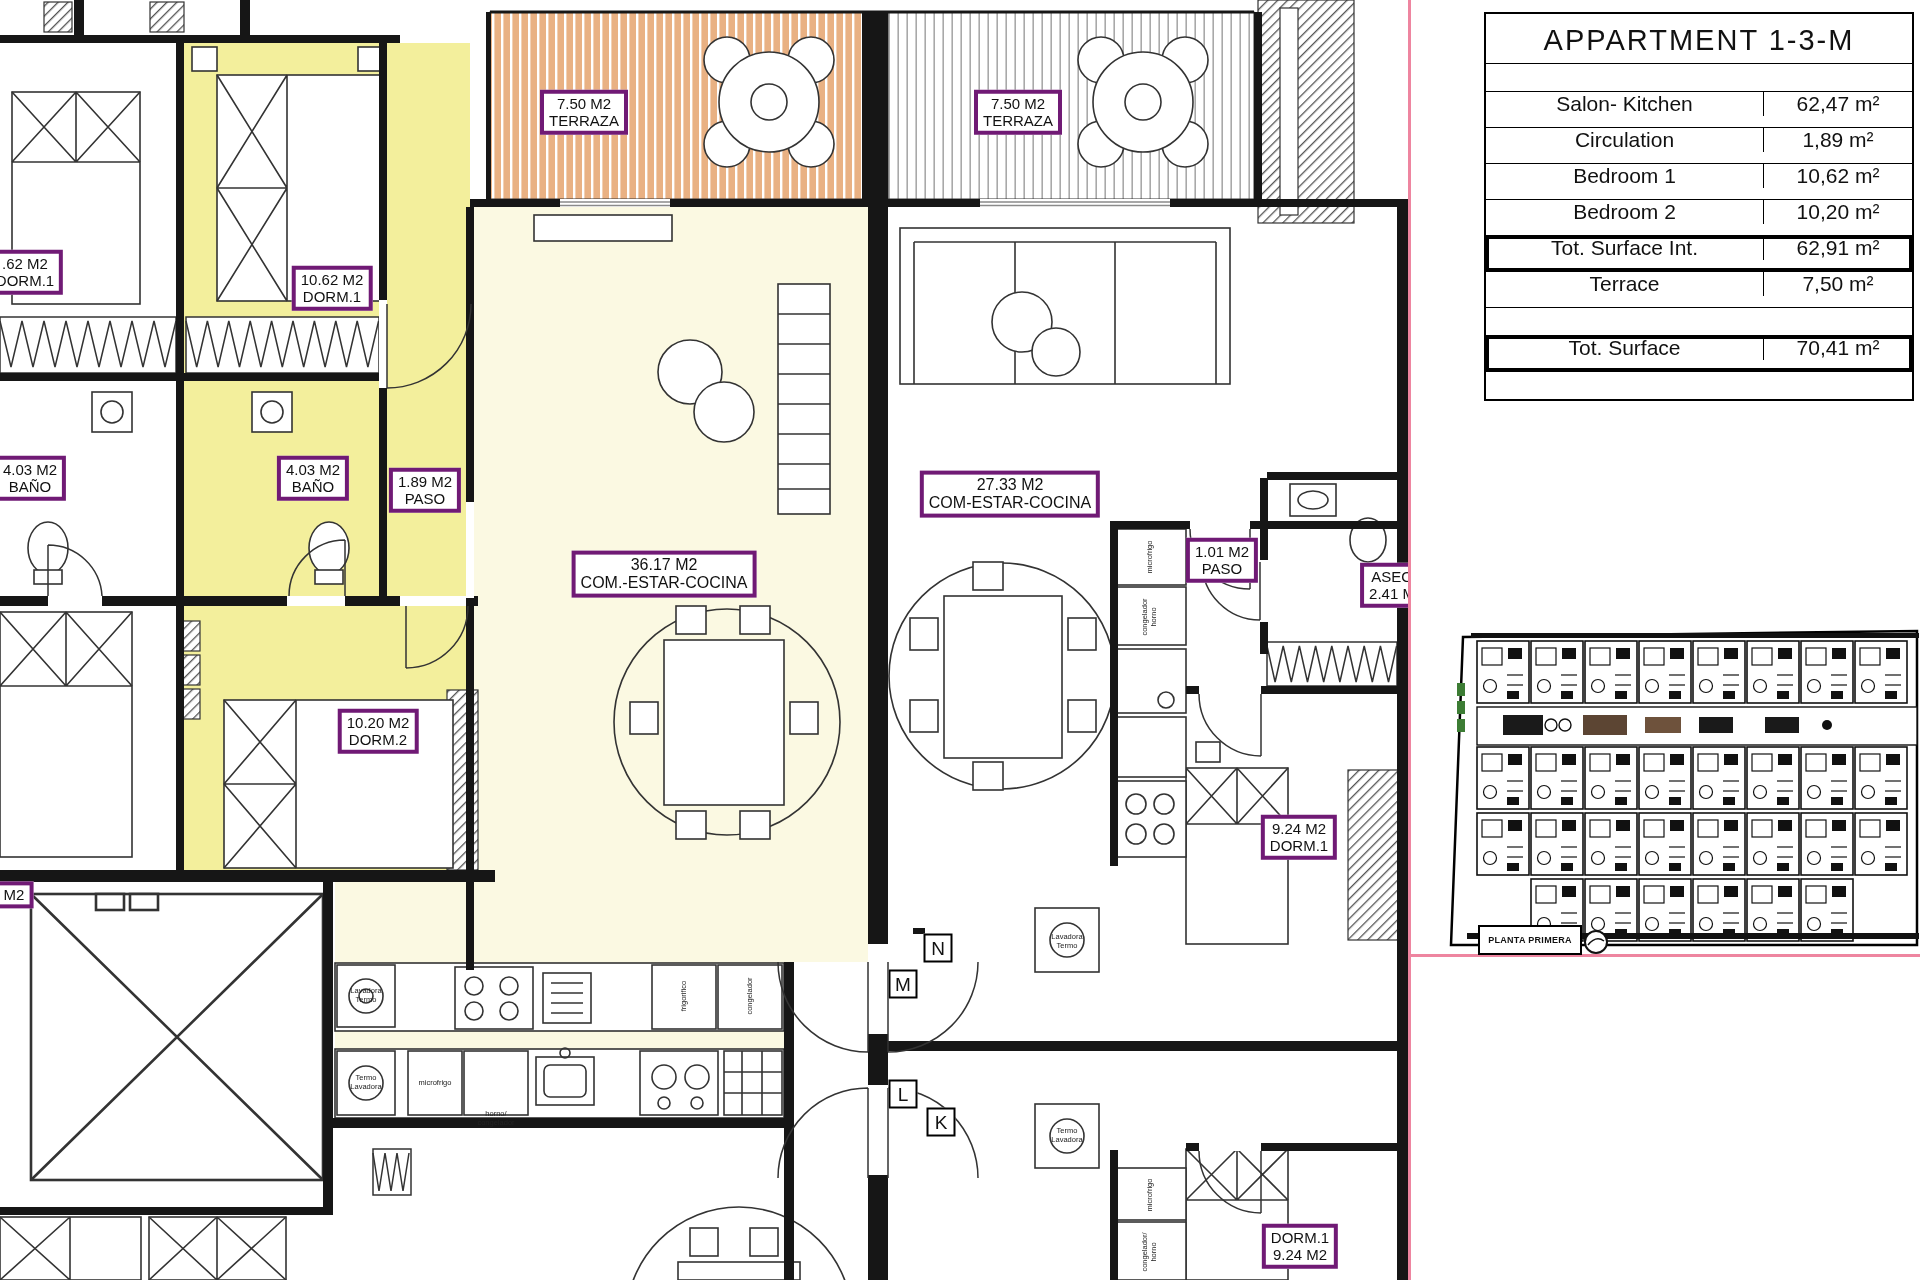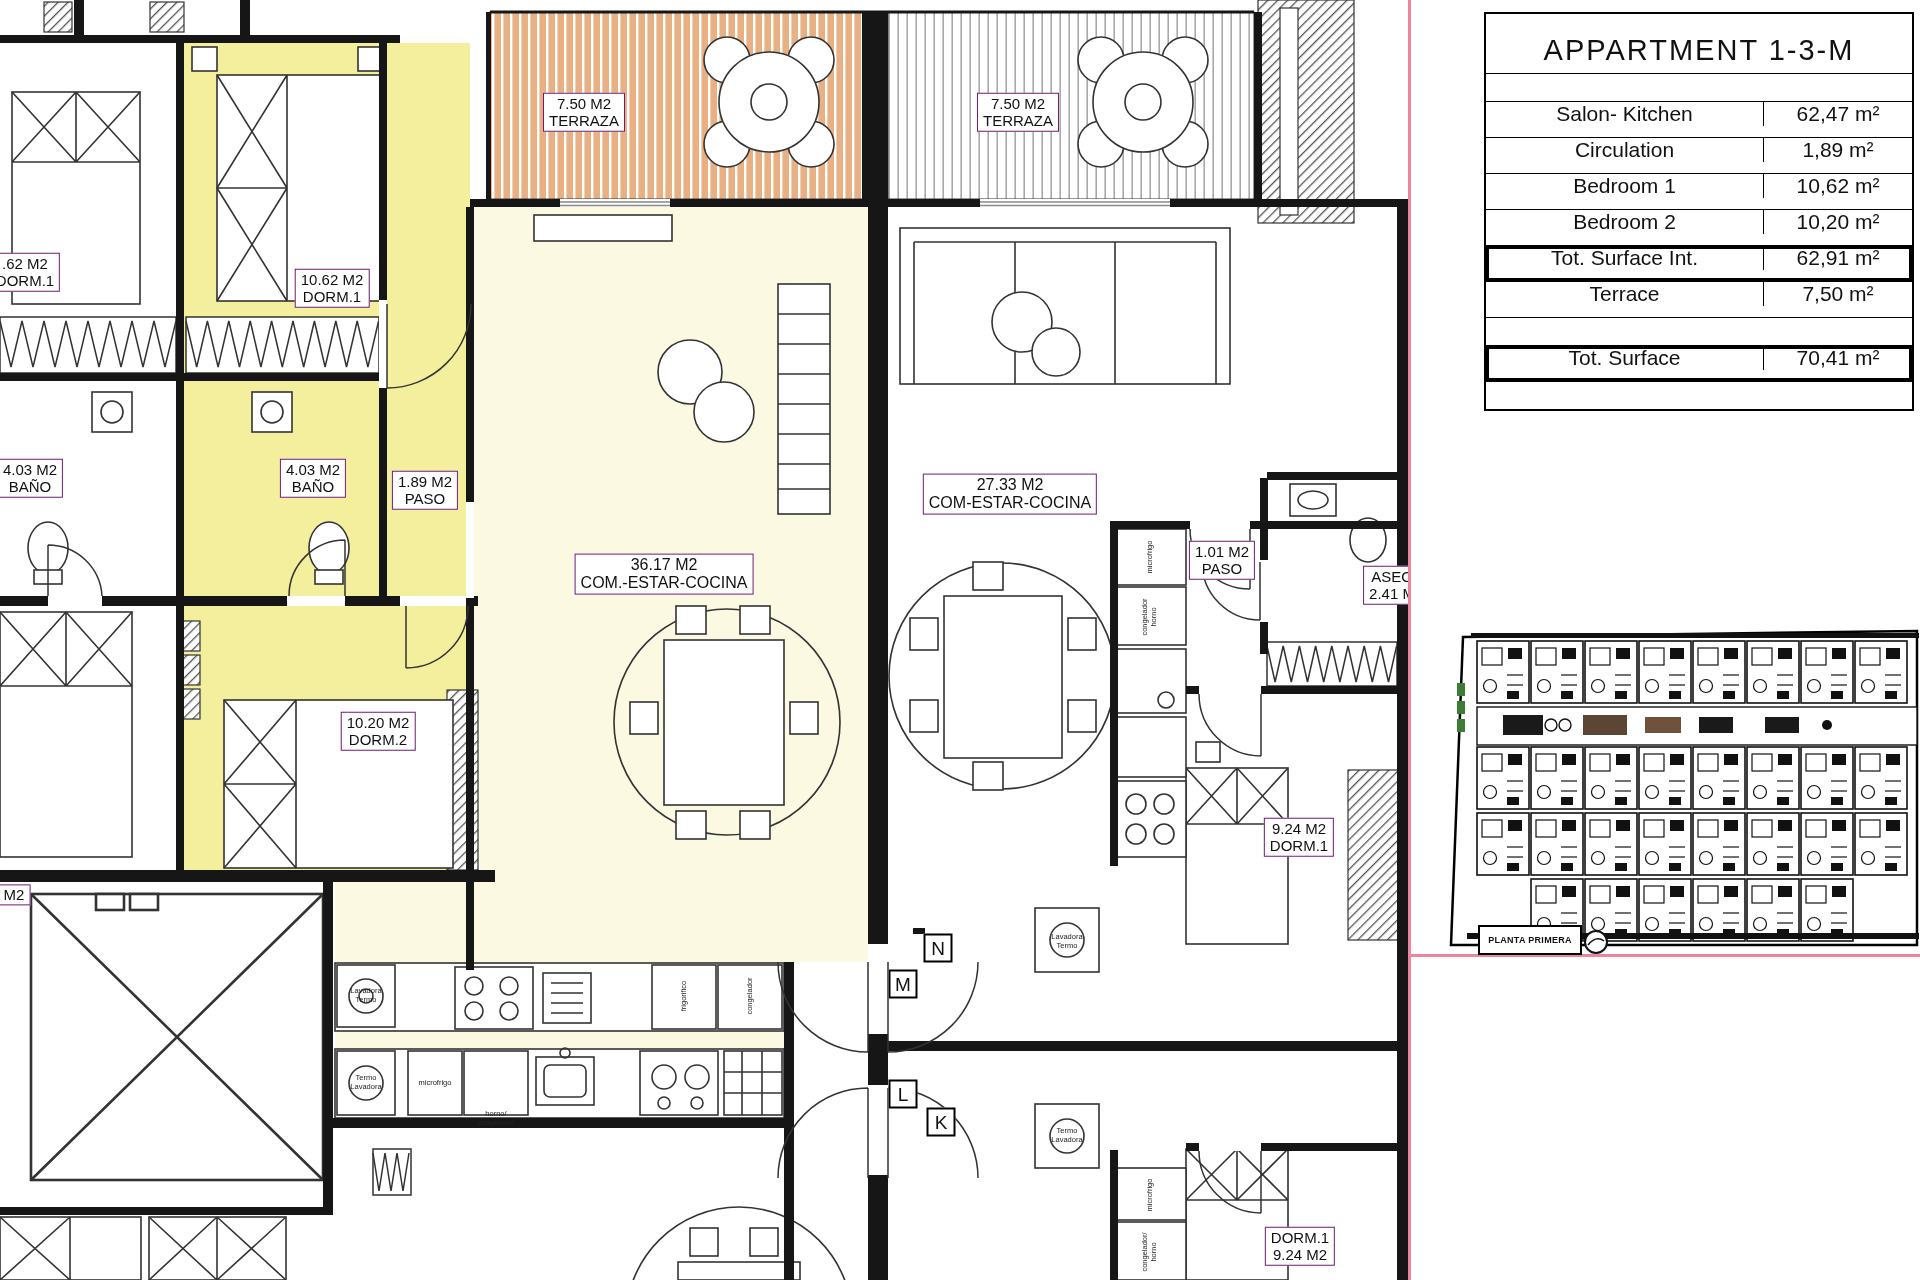--- a/index.html
+++ b/index.html
@@ -2,36 +2,36 @@
 <html><head>
 <meta charset="utf-8">
 <style>
   *{box-sizing:border-box;margin:0;padding:0}
   html,body{width:1920px;height:1280px;overflow:hidden}
   body{position:relative;background:#fff;font-family:"Liberation Sans",sans-serif;color:#111}
 
   #plan{position:absolute;left:0;top:0;width:1410px;height:1280px;overflow:hidden;background:#fff}
   #plan svg{position:absolute;left:0;top:0}
 
-  .plan-label{position:absolute;transform:translate(-50%,-50%);background:#fff;border:1px solid #701a75;
+  .plan-label{position:absolute;transform:translate(-50%,-50%);background:#fff;border:4px solid #701a75;
     padding:1px 5px;font-size:15px;line-height:1.15;text-align:center;white-space:nowrap;z-index:5}
   .plan-label .ln{display:block}
 
   .grid-letter{position:absolute;transform:translate(-50%,-50%);width:29px;height:29px;border:2px solid #000;
     background:#fff;font-size:19px;display:flex;align-items:center;justify-content:center;z-index:5}
 
   .appl{position:absolute;transform:translate(-50%,-50%);font-size:7.5px;line-height:1.15;text-align:center;
     white-space:pre-line;z-index:6;color:#222}
   .appl.rot{transform:translate(-50%,-50%) rotate(-90deg)}
 
   #vline{position:absolute;left:1408px;top:0;width:3px;height:1280px;background:#ee85a0;z-index:8}
   #hline{position:absolute;left:1411px;top:954px;width:509px;height:3px;background:#ee85a0;z-index:8}
 
   .area-table{position:absolute;left:1484px;top:12px;width:430px;border:2px solid #000;background:#fff;z-index:9}
-  .tb-title{font-size:29px;letter-spacing:2px;text-align:center;padding:20px 0 6px;font-weight:400}
+  .tb-title{font-size:29px;letter-spacing:2px;text-align:center;padding:10px 0 6px;font-weight:400}
   .trow{display:flex;border-top:1px solid #000;height:36px;font-size:21px;align-items:flex-start}
   .trow.blank{height:28px}
   .trow.emph{box-shadow:inset 0 0 0 3px #000}
   .tcell{display:flex;align-items:center;justify-content:center}
   .tcell.label{flex:1;border-right:1px solid #000}
   .tcell.value{width:148px}
 
   #minimap{position:absolute;left:1447px;top:627px;width:473px;height:330px;z-index:7}
   .mini-caption{position:absolute;left:1478px;top:925px;width:104px;height:30px;border:2px solid #000;background:#fff;
     font-size:9px;font-weight:bold;display:flex;align-items:center;justify-content:center;letter-spacing:.3px;z-index:10}

